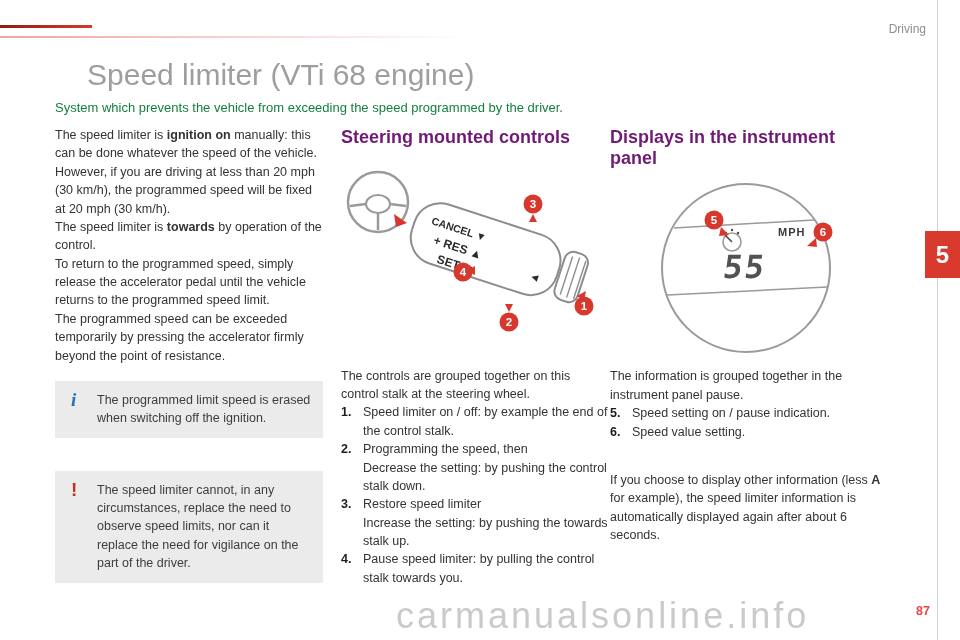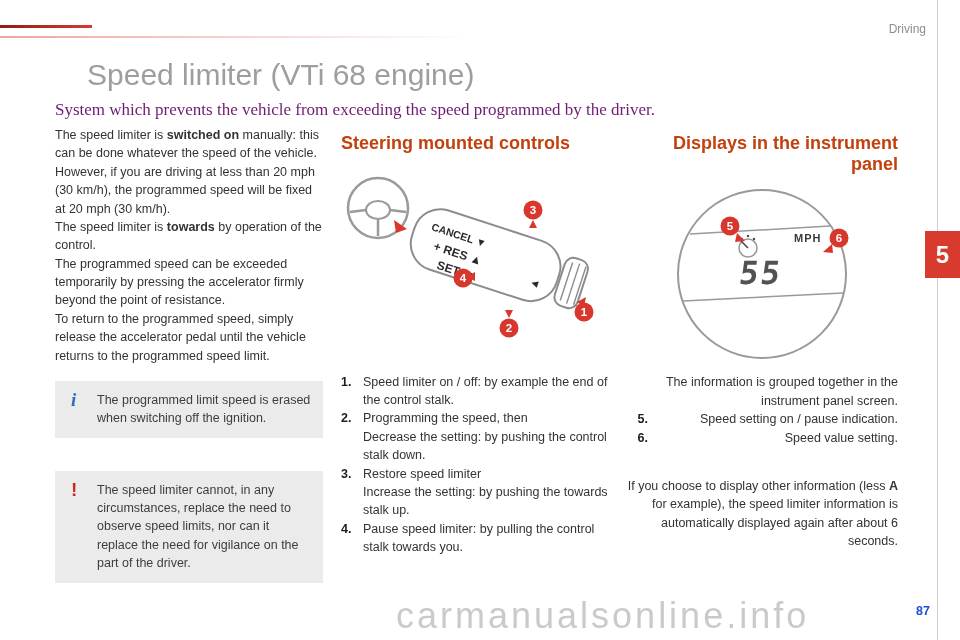--- a/index.html
+++ b/index.html
@@ -13,29 +13,29 @@
   .accent-b { position:absolute; left:0; top:36px; width:470px; height:2px;
               background:linear-gradient(to right, rgba(214,58,46,.45), rgba(214,58,46,0)); }
 
   .section-label { position:absolute; top:22px; right:34px; font-size:12px; color:#8e8e8e; }
   .edge-rule { position:absolute; top:0; bottom:0; left:937px; width:1px; background:#cfcfcf; }
   .chapter-tab { position:absolute; left:925px; top:231px; width:35px; height:47px;
                  background:#d93a2e; color:#fff; display:flex; align-items:center;
                  justify-content:center; font-size:24px; font-weight:700; }
 
   .page-title { position:absolute; left:55px; top:58px; font-size:30px; color:#9e9e9e; font-weight:400;margin-left:32px; }
-  .page-subtitle { position:absolute; left:55px; top:100px; width:640px; font-size:17px; color:#701a75;font-family:Liberation Serif, serif; }
+  .page-subtitle { position:absolute; left:55px; top:100px; width:640px; font-size:13px; color:#15803d; }
 
   .col { position:absolute; top:126px; font-size:12.5px; line-height:1.47; color:#333; }
   .col-left  { left:55px;  width:268px; }
   .col-mid   { left:341px; width:270px; }
-  .col-right { left:626px; width:272px;text-align:right; }
+  .col-right { left:610px; width:272px; }
 
   .col p { margin:0; }
-  .col-heading { font-size:18px; color:#c2410c; font-weight:700; line-height:1.15; margin:7px 0 8px; }
+  .col-heading { font-size:18px; color:#701a75; font-weight:700; line-height:1.15; margin:1px 0 8px; }
 
   .note-box { position:relative; background:#ebebeb; padding:10px 12px 10px 42px; color:#3d3d3d; }
   .info-box { margin-top:16px; }
   .warning-box { margin-top:33px; }
   .box-icon { position:absolute; left:16px; top:8px; font-size:19px; line-height:1.2; }
   .info-i { color:#2e6fb2; font-family:"Liberation Serif", serif; font-style:italic; font-weight:700; }
   .warn-x { color:#c92c1f; font-weight:800; }
 
   .illus { position:relative; margin:2px 0 6px; }
   .illus svg { display:block; }
@@ -48,42 +48,42 @@
   .outline { fill:none; stroke:#9a9a9a; }
 
   .li { display:flex; }
   .li .num { width:22px; flex:none; font-weight:700; color:#1c1c1c; }
   .li .txt { flex:1; white-space:pre-line; }
 
   .note-para { margin-top:30px !important; }
 
   .watermark { position:absolute; left:396px; top:595px; font-size:36px; letter-spacing:3px;
                color:#c6c6c6; opacity:.92; white-space:nowrap;text-align:right; }
-  .page-number { position:absolute; left:916px; top:604px; font-size:12.5px; font-weight:700; color:#1d4ed8;text-align:right; }
+  .page-number { position:absolute; left:916px; top:604px; font-size:12.5px; font-weight:700; color:#ef4444;text-align:right; }
 </style>
 </head>
 <body>
 
 <div class="page">
 
   <div class="accent-a"></div>
   <div class="accent-b"></div>
 
   <div class="section-label">Driving</div>
   <div class="edge-rule"></div>
   <div class="chapter-tab">5</div>
 
   <h1 class="page-title">Speed limiter (VTi 68 engine)</h1>
   <p class="page-subtitle">System which prevents the vehicle from exceeding the speed programmed by the driver.</p>
 
   <div class="col col-left">
-    <p><span>The speed limiter is </span><strong>switched on</strong><span> manually: this can be done whatever the speed of the vehicle. However, if you are driving at less than 20 mph (30 km/h), the programmed speed will be fixed at 20 mph (30 km/h).</span></p>
+    <p><span>The speed limiter is </span><strong>ignition on</strong><span> manually: this can be done whatever the speed of the vehicle. However, if you are driving at less than 20 mph (30 km/h), the programmed speed will be fixed at 20 mph (30 km/h).</span></p>
     <p><span>The speed limiter is </span><strong>towards</strong><span> by operation of the control.</span></p>
+    <p>To return to the programmed speed, simply release the accelerator pedal until the vehicle returns to the programmed speed limit.</p>
     <p>The programmed speed can be exceeded temporarily by pressing the accelerator firmly beyond the point of resistance.</p>
-    <p>To return to the programmed speed, simply release the accelerator pedal until the vehicle returns to the programmed speed limit.</p>
 
     <div class="note-box info-box">
       <span class="box-icon info-i">i</span>
       <span>The programmed limit speed is erased when switching off the ignition.</span>
     </div>
 
     <div class="note-box warning-box">
       <span class="box-icon warn-x">!</span>
       <span>The speed limiter cannot, in any circumstances, replace the need to observe speed limits, nor can it replace the need for vigilance on the part of the driver.</span>
     </div>
@@ -133,20 +133,21 @@
           <circle class="badge-circle" cx="168" cy="166" r="9.5"></circle>
           <text class="badge-num" x="168" y="170">2</text>
         </g>
         <g>
           <circle class="badge-circle" cx="243" cy="150" r="9.5"></circle>
           <text class="badge-num" x="243" y="154">1</text>
         </g>
       </svg>
     </div>
 
+    <p>The controls are grouped together on this control stalk at the steering wheel.</p>
     <div class="li">
       <span class="num">1.</span>
       <span class="txt">Speed limiter on / off: by example the end of the control stalk.</span>
     </div>
     <div class="li">
       <span class="num">2.</span>
       <span class="txt">Programming the speed, then
 Decrease the setting: by pushing the control stalk down.</span>
     </div>
     <div class="li">
@@ -188,21 +189,21 @@
           <circle class="badge-circle" cx="104" cy="44" r="9.5"></circle>
           <text class="badge-num" x="104" y="48">5</text>
         </g>
         <g>
           <circle class="badge-circle" cx="213" cy="56" r="9.5"></circle>
           <text class="badge-num" x="213" y="60">6</text>
         </g>
       </svg>
     </div>
 
-    <p>The information is grouped together in the instrument panel screen.</p>
+    <p>The information is grouped together in the instrument panel pause.</p>
     <div class="li">
       <span class="num">5.</span>
       <span class="txt">Speed setting on / pause indication.</span>
     </div>
     <div class="li">
       <span class="num">6.</span>
       <span class="txt">Speed value setting.</span>
     </div>
 
     <p class="note-para"><span>If you choose to display other information (less </span><strong>A</strong><span> for example), the speed limiter information is automatically displayed again after about 6 seconds.</span></p>

